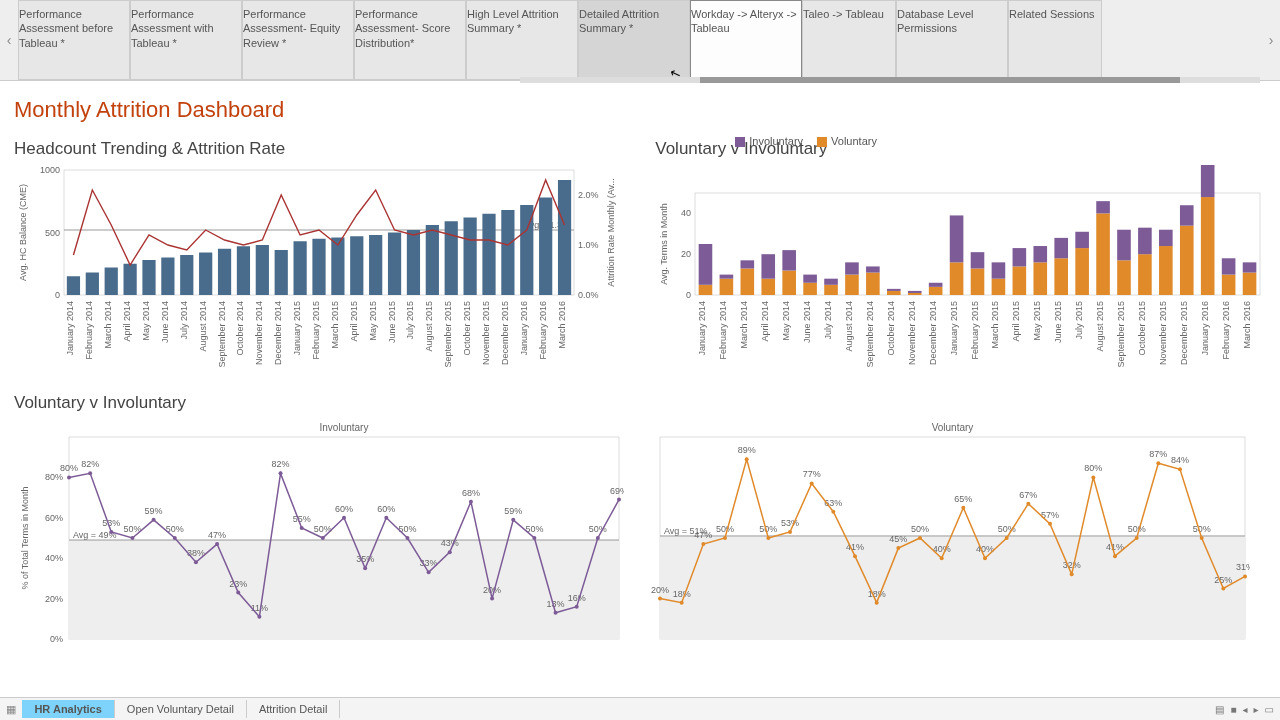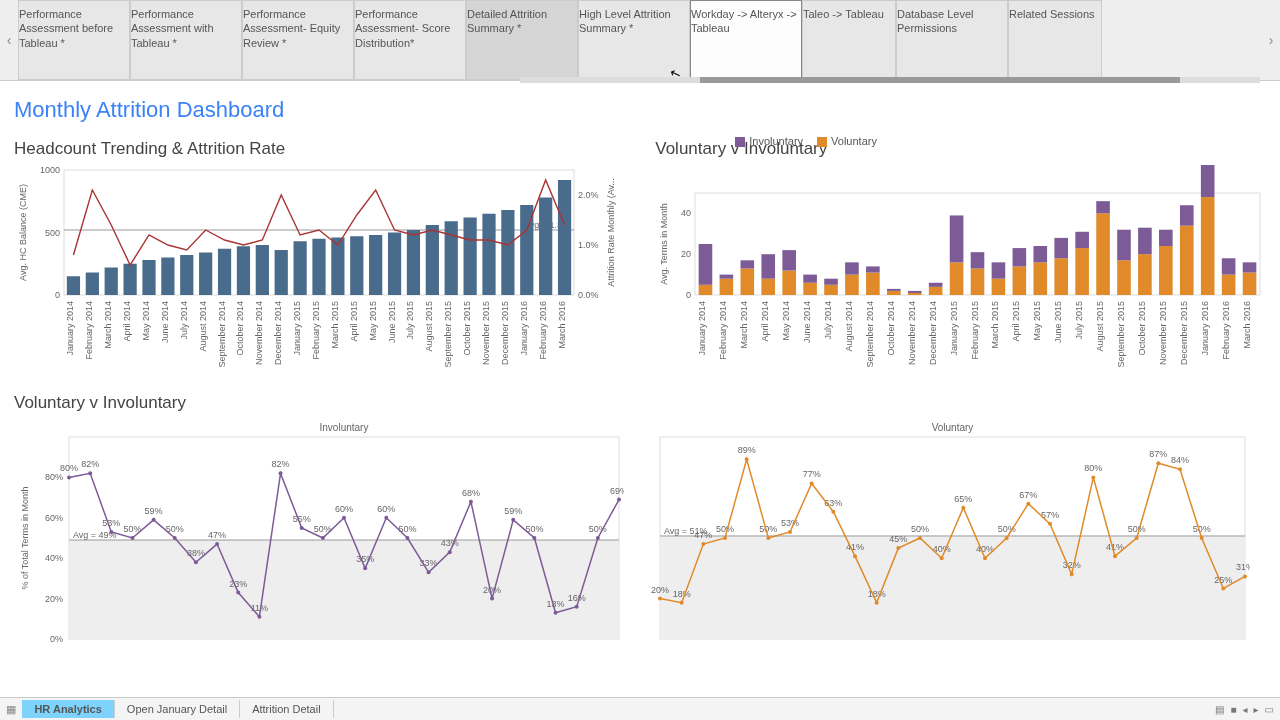--- a/index.html
+++ b/index.html
@@ -5,21 +5,21 @@
 html,body{margin:0;padding:0;font-family:"Segoe UI",Arial,sans-serif;font-size:12px;color:#333;background:#fff;width:1280px;height:720px;overflow:hidden}
 .top{display:flex;align-items:stretch;height:80px;background:#eee;border-bottom:1px solid #ccc;position:relative}
 .nav-arrow{width:18px;display:flex;align-items:center;justify-content:center;color:#888;font-size:14px;cursor:pointer}
 .tabs{flex:1;display:flex;overflow:hidden}
 .tab{border:1px solid #ccc;background:#e7e7e7;padding:6px 0;font-size:11px;color:#555;line-height:1.3;min-width:92px;max-width:110px;display:flex;align-items:flex-start;cursor:pointer}
 .tab.active{background:#d5d5d5}
 .tab.hover{background:#fdfdfd;border-color:#888}
 .h-scroll{position:absolute;left:520px;right:20px;bottom:-3px;height:6px;background:#ddd}
 .h-scroll-thumb{position:absolute;left:180px;width:480px;top:0;bottom:0;background:#999}
 .main{padding:10px 14px 0 14px}
-h1{font-size:22px;font-weight:400;margin:6px 0 12px 0;color:#3b82f6}
+h1{font-size:22px;font-weight:400;margin:6px 0 12px 0;color:#c2410c}
 h2{font-size:17px;font-weight:400;margin:4px 0 6px 0;color:#444}
 .row{display:flex;}
 .cell{flex:1;position:relative}
 svg text{font-family:inherit;font-size:9px;fill:#666}
 .legend{display:flex;gap:14px;font-size:11px;color:#555;position:absolute;top:0;left:80px}
 .legend span.box{display:inline-block;width:10px;height:10px;margin-right:4px;vertical-align:middle}
 .bottom-tabs{position:absolute;left:0;right:0;bottom:0;height:22px;background:#f4f4f4;border-top:1px solid #ccc;display:flex;align-items:center;font-size:11px}
 .btab{padding:3px 12px;border-right:1px solid #ccc;color:#555;cursor:pointer}
 .btab.active{background:#7dd3fc;font-weight:600}
 .tool-icons{margin-left:auto;display:flex;gap:6px;padding-right:6px;color:#777;font-size:10px}
@@ -32,22 +32,22 @@
 </head>
 <body>
 
 <div class="top">
   <div class="nav-arrow">‹</div>
   <div class="tabs" id="tabs">
       <div class="tab">Performance Assessment before Tableau *</div>
       <div class="tab">Performance Assessment with Tableau *</div>
       <div class="tab">Performance Assessment- Equity Review *</div>
       <div class="tab">Performance Assessment- Score Distribution*</div>
+      <div class="tab">High Level Attrition Summary *</div>
       <div class="tab active">Detailed Attrition Summary *</div>
-      <div class="tab">High Level Attrition Summary *</div>
       <div class="tab hover">Workday -&gt; Alteryx -&gt; Tableau</div>
       <div class="tab">Taleo -&gt; Tableau</div>
       <div class="tab">Database Level Permissions</div>
       <div class="tab">Related Sessions</div>
     </div>
   <div class="nav-arrow">›</div>
   <div class="h-scroll">
       <div class="h-scroll-thumb"></div>
     </div>
   <div class="cursor">↖</div>
@@ -365,21 +365,21 @@
           <path d="M20 179.6 L41.66666666666667 183.64 L63.333333333333336 125.06 L85 119 L106.66666666666667 40.22 L128.33333333333334 119 L150 112.94 L171.66666666666669 64.46000000000001 L193.33333333333334 92.74 L215 137.18 L236.66666666666669 183.64 L258.33333333333337 129.1 L280 119 L301.6666666666667 139.2 L323.33333333333337 88.69999999999999 L345 139.2 L366.6666666666667 119 L388.33333333333337 84.66 L410 104.86000000000001 L431.6666666666667 155.36 L453.33333333333337 58.39999999999998 L475 137.18 L496.6666666666667 119 L518.3333333333334 44.25999999999999 L540 50.31999999999999 L561.6666666666667 119 L583.3333333333334 169.5 L605 157.38 " fill="none" stroke="#e08a2a" stroke-width="1.5"></path>
         </svg>
     </div>
   </div>
 </div>
 
 <div class="bottom-tabs">
   <span style="padding:0 6px;color:#888">▦</span>
   <div id="btabs" style="display:flex">
       <div class="btab active">HR Analytics</div>
-      <div class="btab">Open January Detail</div>
+      <div class="btab">Open Voluntary Detail</div>
       <div class="btab">Attrition Detail</div>
     </div>
   <div class="tool-icons">
     <span>▤</span>
     <span>■</span>
     <span>◂</span>
     <span>▸</span>
     <span>▭</span>
   </div>
 </div>

